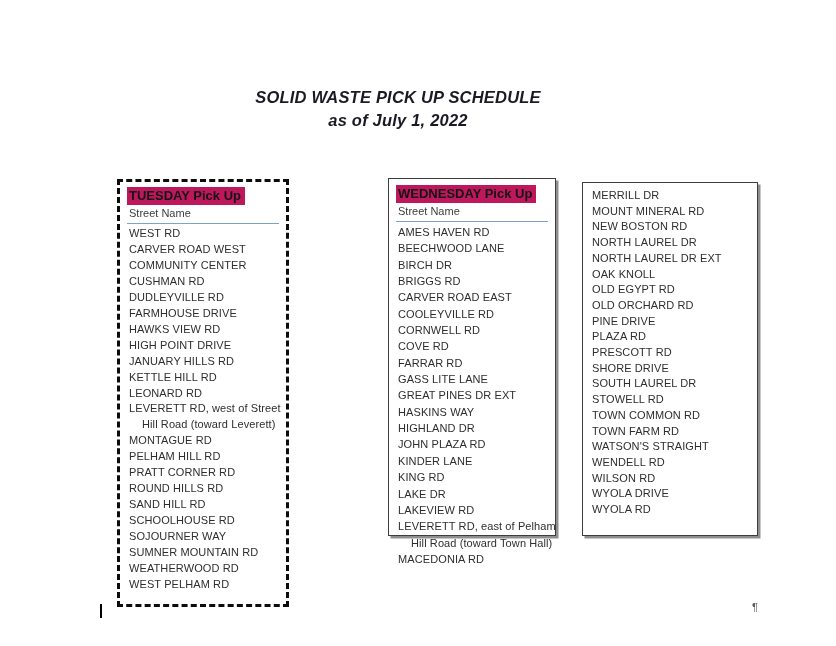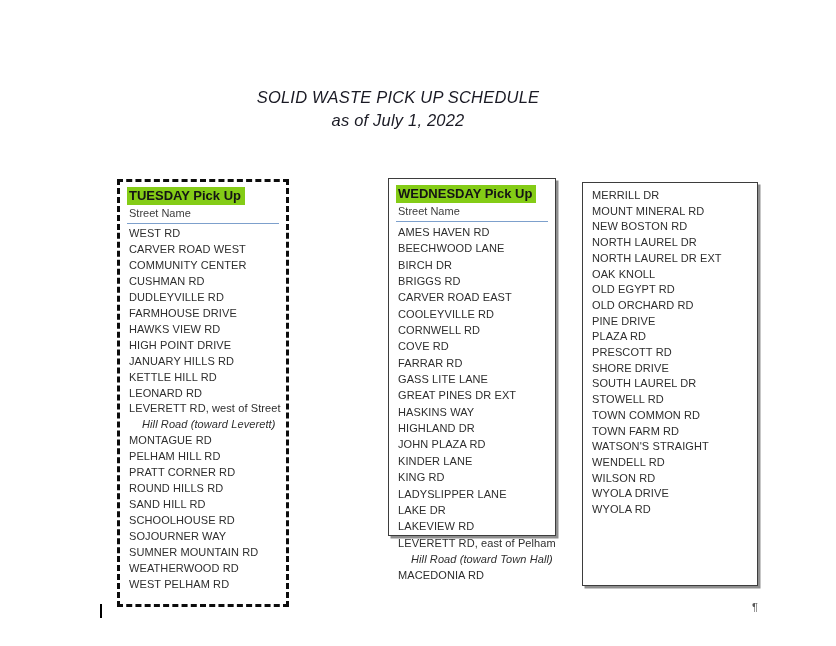--- a/index.html
+++ b/index.html
@@ -15,21 +15,21 @@
     background: #ffffff;
     overflow: hidden;
   }
   .doc-title {
     position: absolute;
     left: 0;
     top: 86px;
     width: 796px;
     text-align: center;
     color: #1a1a24;
-    font-weight: normal;
+    font-weight: bold;
     font-style: italic;
     font-size: 16.5px;
     line-height: 23px;
     letter-spacing: 0.2px;
   }
   .box {
     position: absolute;
     box-sizing: border-box;
     background: #ffffff;
   }
@@ -37,28 +37,28 @@
     border: 3px dashed #0c0c0c;
     padding: 4px 7px 0 7px;
   }
   .box.solid {
     border: 1.5px solid #3d3d3d;
     box-shadow: 2.5px 2.5px 0 #8f8f8f;
     padding: 5px 7px 0 7px;
   }
   #tuesday-box { left: 117px; top: 179px; width: 172px; height: 428px; }
   #wednesday-box { left: 388px; top: 178px; width: 168px; height: 358px; }
-  #wednesday-cont-box { left: 582px; top: 182px; width: 176px; height: 404px; }
+  #wednesday-cont-box { left: 582px; top: 182px; width: 176px; height: 354px; }
 
   .box-header {
     margin: 0 0 2px 0;
   }
   .hl {
     display: inline-block;
-    background: #84cc16;
+    background: #be185d;
     color: #141414;
     font-weight: bold;
     font-size: 13px;
     line-height: 16px;
     padding: 1px 4px 1px 2px;
   }
   .subheader {
     color: #3d3d3d;
     font-size: 11px;
     line-height: 13px;
@@ -73,21 +73,20 @@
     padding-left: 2px;
   }
   #tuesday-box .street-list { line-height: 15.95px; }
   #wednesday-box .street-list { line-height: 16.35px; }
   #wednesday-cont-box .street-list { line-height: 15.7px; }
   .street {
     white-space: nowrap;
   }
   .street.indent {
     padding-left: 13px;
-    font-style: italic;
   }
   .text-cursor {
     position: absolute;
     left: 100px;
     top: 604px;
     width: 1.5px;
     height: 14px;
     background: #000000;
   }
   .pilcrow {
@@ -156,21 +155,20 @@
         <div class="street">CORNWELL RD</div>
         <div class="street">COVE RD</div>
         <div class="street">FARRAR RD</div>
         <div class="street">GASS LITE LANE</div>
         <div class="street">GREAT PINES DR EXT</div>
         <div class="street">HASKINS WAY</div>
         <div class="street">HIGHLAND DR</div>
         <div class="street">JOHN PLAZA RD</div>
         <div class="street">KINDER LANE</div>
         <div class="street">KING RD</div>
-        <div class="street">LADYSLIPPER LANE</div>
         <div class="street">LAKE DR</div>
         <div class="street">LAKEVIEW RD</div>
         <div class="street">LEVERETT RD, east of Pelham</div>
         <div class="street indent">Hill Road (toward Town Hall)</div>
         <div class="street">MACEDONIA RD</div>
       </div>
   </div>
 
   <div class="box solid" id="wednesday-cont-box">
     <div class="street-list">

